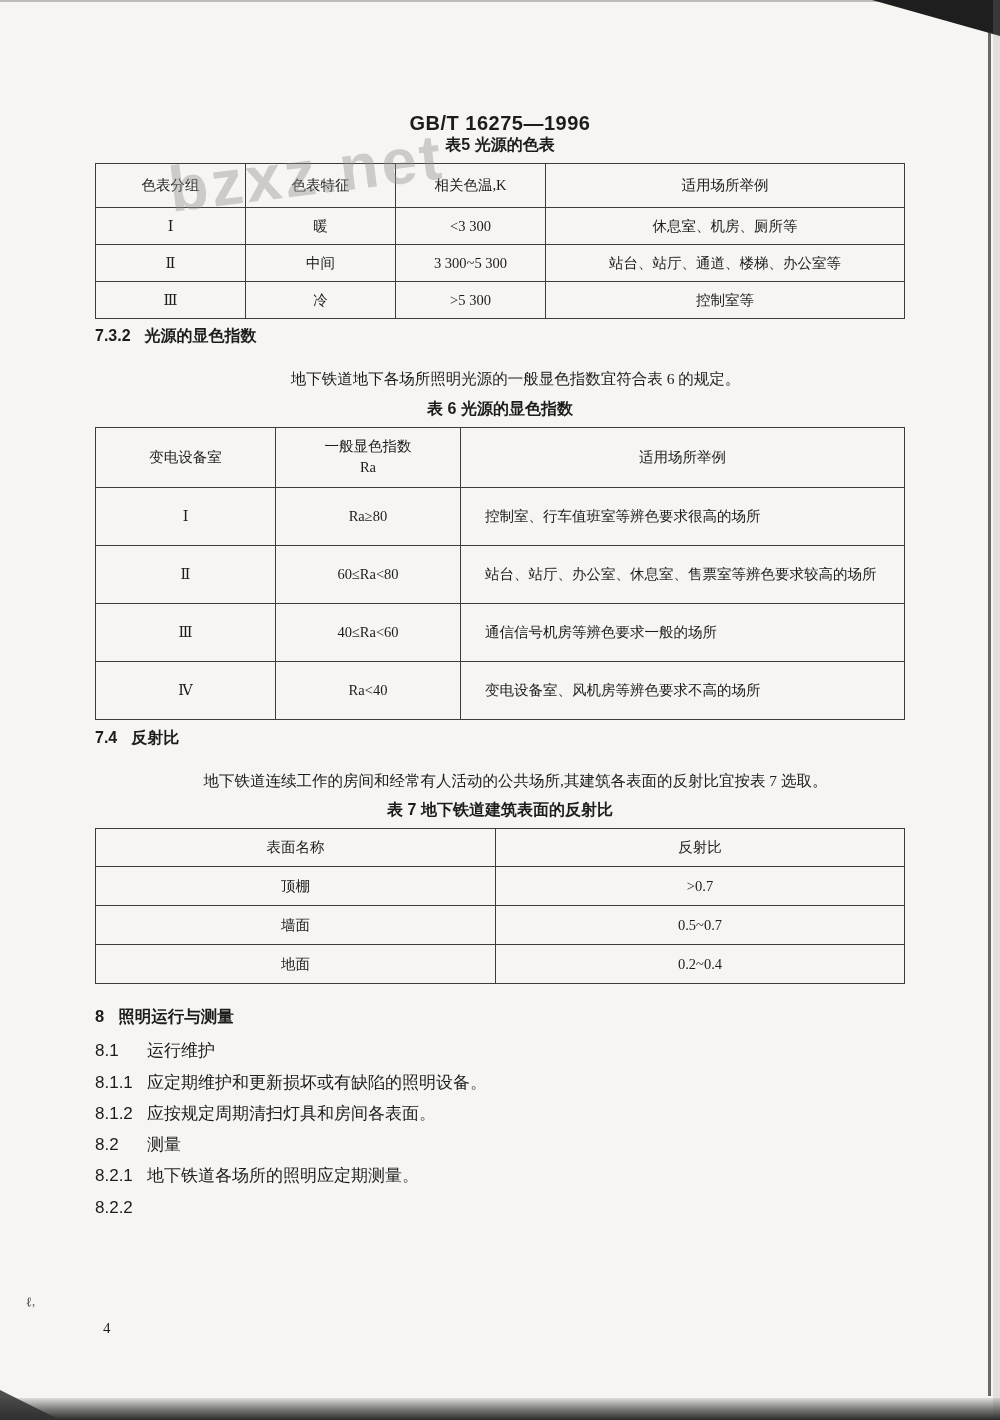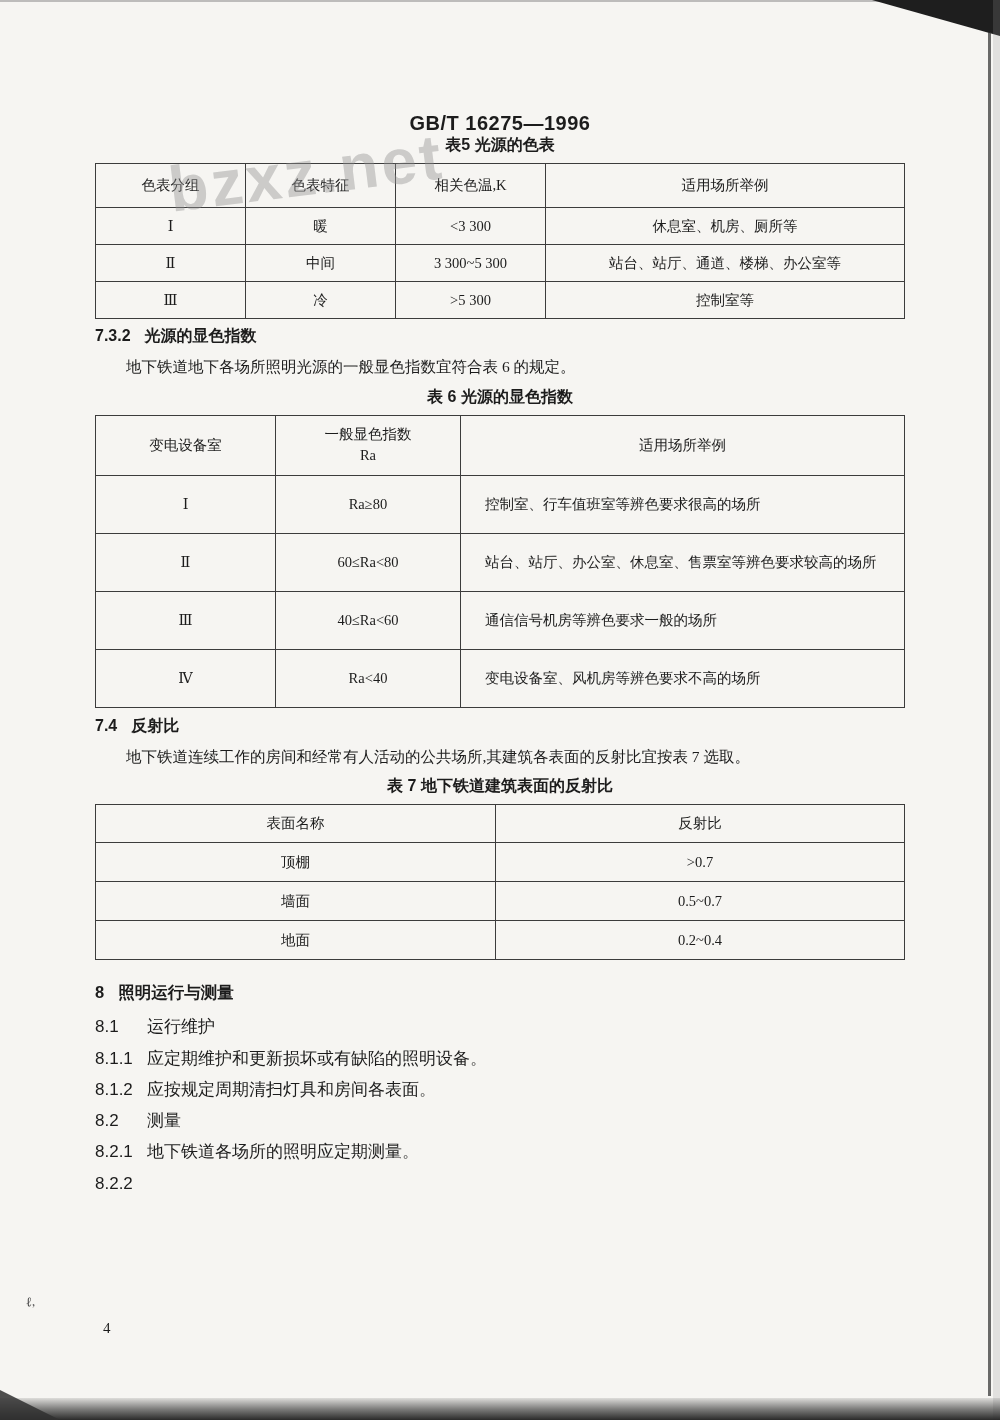--- a/index.html
+++ b/index.html
@@ -64,21 +64,21 @@
 
   .sec-heading{
     display:flex;gap:14px;align-items:baseline;
     font-family:"Liberation Sans","DejaVu Sans",sans-serif;
     font-weight:bold;font-size:16px;
   }
   .h-732{margin-top:7px;}
   .h-74{margin-top:8px;}
   .h-8{margin-top:22px;font-size:16.5px;}
 
-  .para{font-size:15.5px;margin-top:9px;text-indent:2em;line-height:1.4;}
+  .para{font-size:15.5px;margin-top:21px;text-indent:2em;line-height:1.4;text-align:center;}
 
   .clauses{margin-top:12px;}
   .clause{display:flex;gap:14px;align-items:baseline;font-size:17px;margin-top:10px;line-height:1.25;}
   .clause .num{font-family:"Liberation Sans","DejaVu Sans",sans-serif;min-width:38px;}
 
   .page-number{position:absolute;left:103px;top:1320px;font-size:15px;}
   .pen-mark{position:absolute;left:26px;top:1294px;font-size:13px;color:#444;
     font-style:italic;transform:rotate(-10deg);}
 </style>
 </head>

